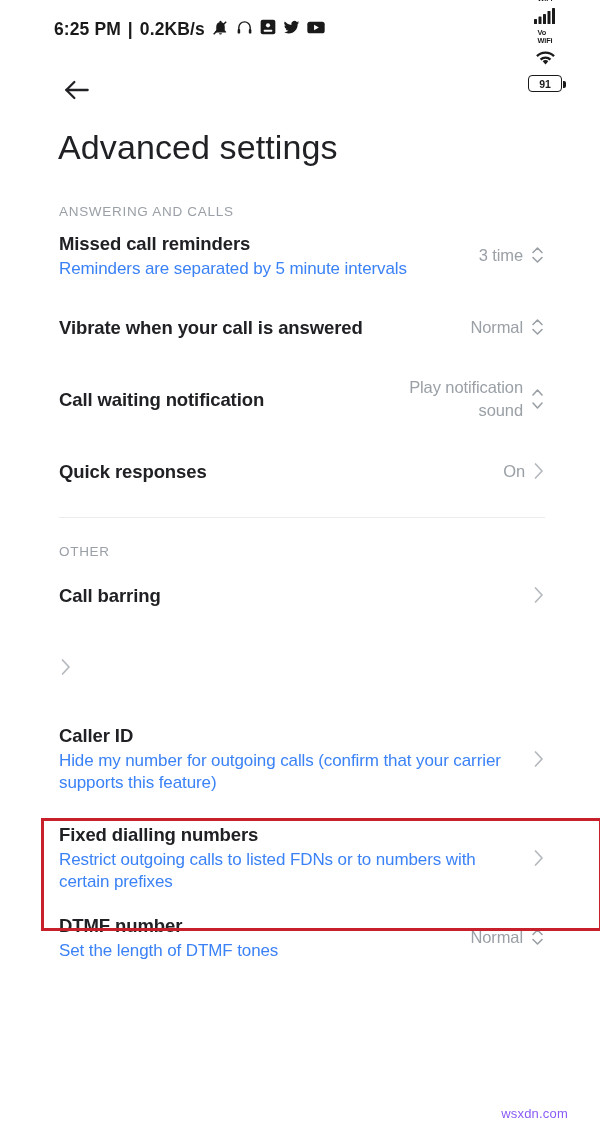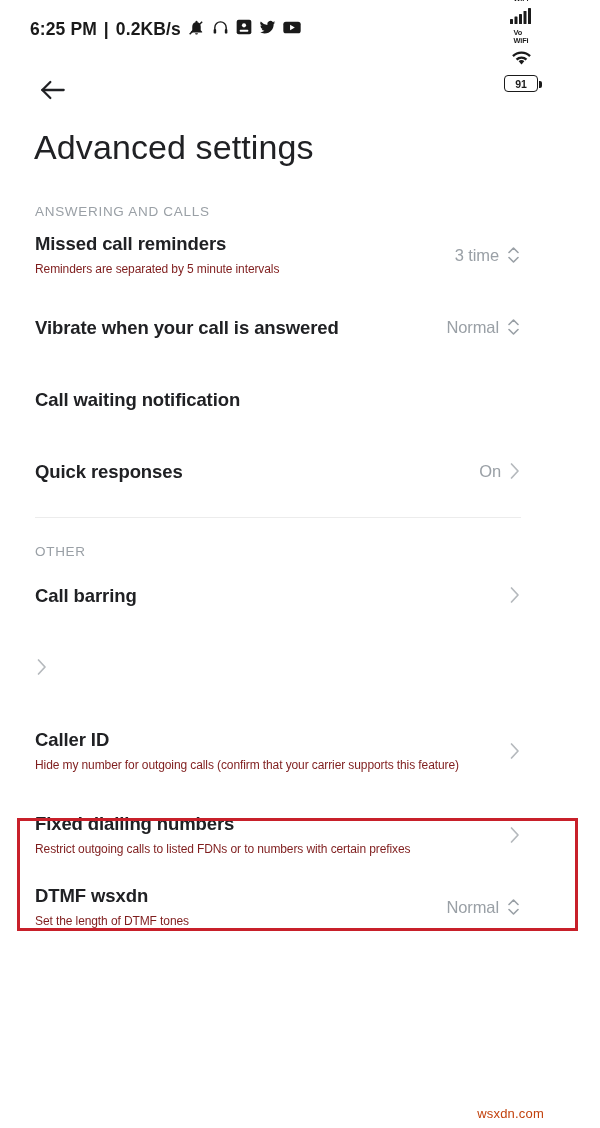--- a/index.html
+++ b/index.html
@@ -3,21 +3,21 @@
 <meta charset="utf-8">
 <style>
   * { margin:0; padding:0; box-sizing:border-box; }
   html, body {
     width:600px; height:1128px;
     background:#ffffff;
     font-family:"Liberation Sans", sans-serif;
     -webkit-font-smoothing:antialiased;
     overflow:hidden;
   }
-  .screen { position:relative; width:556px; height:1128px; background:#fff; }
+  .screen { position:relative; width:556px; height:1128px; background:#fff;margin-left:24px; }
 
   
   .statusbar {
     position:absolute; top:0; left:0; right:0; height:58px;
     display:flex; align-items:center; justify-content:space-between;
     padding:0 18px 0 30px;
   }
   .sb-left { display:flex; align-items:center; gap:7px; }
   .sb-clock {
     font-size:17.5px; font-weight:bold; color:#1a1a1a; letter-spacing:.1px;
@@ -68,21 +68,21 @@
     position:relative;
     display:flex; align-items:center; justify-content:space-between;
     padding:0 35px; min-height:56px; cursor:pointer; gap:27px;
   }
   .row-text { flex:1 1 auto; min-width:0; }
   .row-title {
     font-size:18.5px; font-weight:bold; color:#202124; line-height:25px;
     letter-spacing:-.1px;
   }
   .row-sub {
-    font-size:12px; color:#7f1d1d; line-height:22px; margin-top:2px;
+    font-size:17px; color:#3b82f6; line-height:22px; margin-top:2px;
     letter-spacing:-.1px;
   }
   .row-right {
     flex:0 0 auto; display:flex; align-items:center; gap:7px;
     max-width:215px;
   }
   .row-value {
     font-size:16.5px; color:#9aa0a6; text-align:right; line-height:23px;
     letter-spacing:-.1px;
   }
@@ -98,21 +98,21 @@
 
   
   .highlight-box {
     position:absolute; pointer-events:none;
     border:3px solid #C8202A;
     left:17px; top:818px; width:561px; height:113px;
   }
 
   .watermark {
     position:absolute; right:12px; bottom:7px;
-    font-size:13px; color:#c2410c; letter-spacing:.2px;
+    font-size:13px; color:#8b5cf6; letter-spacing:.2px;
   }
 </style>
 </head>
 <body>
 
 <div class="screen">
 
   <div class="statusbar">
     <div class="sb-left">
       <span class="sb-clock">6:25 PM</span>
@@ -234,20 +234,27 @@
         </svg>
       </div>
     </div>
 
     <div class="spacer-sm"></div>
 
     <div class="row">
       <div class="row-text">
         <div class="row-title">Call waiting notification</div>
       </div>
+      <div class="row-right" style="max-width:190px;">
+        <span class="row-value wrap" style="max-width:150px;">Play notification sound</span>
+        <svg width="15" height="34" viewBox="0 0 14 34" fill="none" stroke="#9aa0a6" stroke-width="1.6" stroke-linecap="round" stroke-linejoin="round">
+          <polyline points="2.5,13 7,8 11.5,13"></polyline>
+          <polyline points="2.5,21 7,26 11.5,21"></polyline>
+        </svg>
+      </div>
     </div>
 
     <div class="spacer-sm"></div>
 
     <div class="row">
       <div class="row-text">
         <div class="row-title">Quick responses</div>
       </div>
       <div class="row-right">
         <span class="row-value nowrap">On</span>
@@ -307,21 +314,21 @@
         <svg width="13" height="22" viewBox="0 0 12 22" fill="none" stroke="#b5b9bd" stroke-width="1.7" stroke-linecap="round" stroke-linejoin="round">
           <polyline points="3,4 9.5,11 3,18"></polyline>
         </svg>
       </div>
     </div>
 
     <div class="spacer-sm"></div>
 
     <div class="row">
       <div class="row-text">
-        <div class="row-title">DTMF wsxdn</div>
+        <div class="row-title">DTMF number</div>
         <div class="row-sub">Set the length of DTMF tones</div>
       </div>
       <div class="row-right">
         <span class="row-value nowrap">Normal</span>
         <svg width="15" height="22" viewBox="0 0 14 22" fill="none" stroke="#9aa0a6" stroke-width="1.6" stroke-linecap="round" stroke-linejoin="round">
           <polyline points="2.5,8.5 7,4 11.5,8.5"></polyline>
           <polyline points="2.5,13.5 7,18 11.5,13.5"></polyline>
         </svg>
       </div>
     </div>

